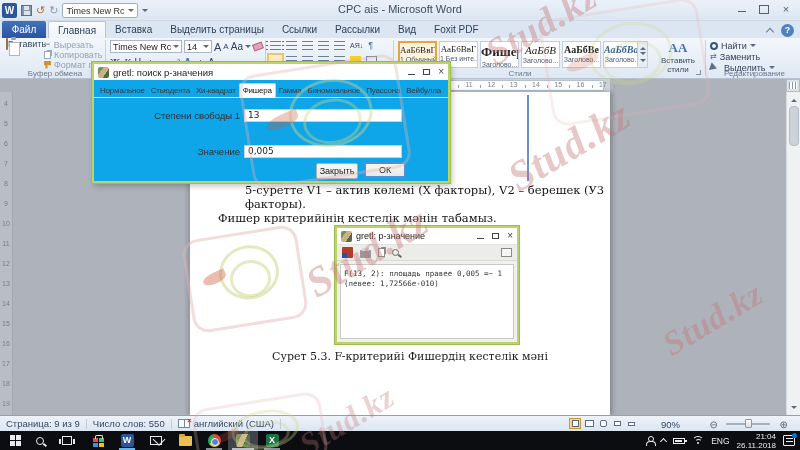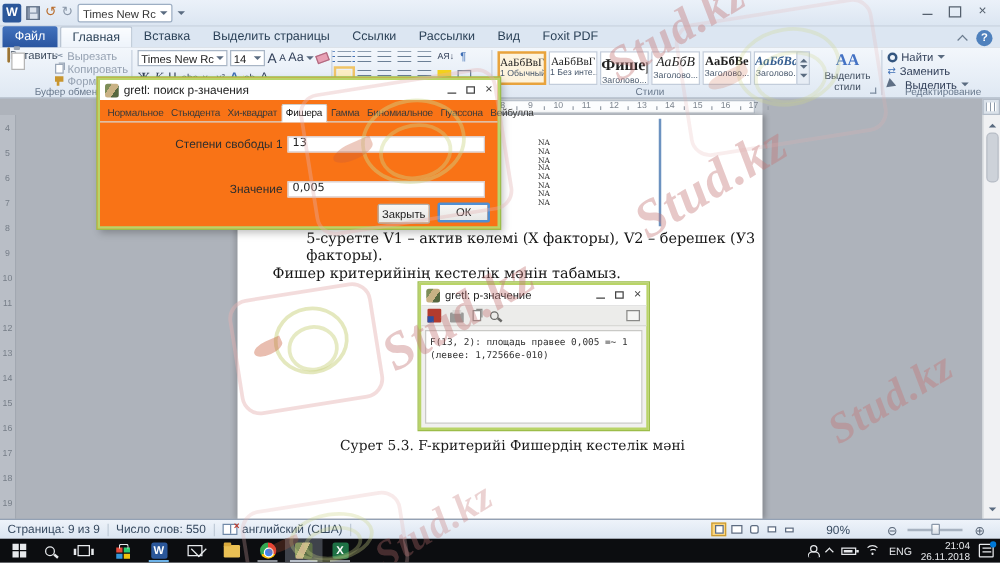--- a/index.html
+++ b/index.html
@@ -143,21 +143,21 @@
   .t-print{width:11px;height:8px;background:#9a9a98;border-radius:1px;position:relative;margin-top:2px;}
   .t-print:before{content:"";position:absolute;left:2px;top:-2px;width:7px;height:3px;background:#d8d8d6;}
   .t-copy{width:7px;height:9px;border:1px solid #8a8a88;background:#fff;box-shadow:2px -2px 0 -1px #8a8a88;}
   .t-search{width:7px;height:7px;border:1.5px solid #6a6a68;border-radius:50%;position:relative;}
   .t-search:after{content:"";position:absolute;left:5px;top:5px;width:4px;height:1.5px;background:#6a6a68;transform:rotate(40deg);}
   .t-win{margin-left:auto;width:11px;height:9px;border:1px solid #8a8a88;background:#f6f6f4;}
   .pw-text{position:absolute;left:3px;top:36px;right:3px;bottom:3px;background:#fff;border:1px solid #c9c9c6;
     font:7.5px/10px "DejaVu Sans Mono",monospace;color:#333;padding:4px 3px;white-space:pre;}
 
   
-  .gdlg{position:absolute;left:78px;top:62px;width:322px;height:121px;background:#f97316;
+  .gdlg{position:absolute;left:92px;top:62px;width:358px;height:121px;background:#0ea5e9;
     border:2px solid #b9d468;box-shadow:0 0 0 1px #9cbd49,2px 3px 6px rgba(0,0,0,.25);z-index:30;}
   .gd-title{position:absolute;left:0;top:0;right:0;height:16px;background:#fff;
     display:flex;align-items:center;gap:4px;padding:0 4px;font-size:9.5px;color:#1c1c1c;}
   .gd-tabs{position:absolute;left:0;top:16px;right:0;height:18px;display:flex;align-items:flex-end;
     padding:0 3px;border-bottom:1px solid #d8d8d5;}
   .gtab{font-size:8px;color:#3a3a3a;padding:2px 3px;white-space:nowrap;letter-spacing:-0.2px;}
   .gtab.active{background:#fff;border:1px solid #cfcfcc;border-bottom:1px solid #fff;border-radius:2px 2px 0 0;
     position:relative;top:1px;color:#111;}
   .gd-row{position:absolute;left:0;height:14px;display:flex;align-items:center;}
   .gd-lab{width:150px;text-align:right;font-size:9.5px;color:#2e2e2e;padding-right:4px;}
@@ -249,20 +249,21 @@
       <span class="wicon">W</span>
       <span class="save-ic"></span>
       <span class="qbtn undo">↺</span>
       <span class="qbtn redo">↻</span>
       <span class="qat-combo">
         <span>Times New Rc</span>
         <span class="dar"></span>
       </span>
       <span class="dar"></span>
     </div>
+    <div class="title-text">CPC ais - Microsoft Word</div>
     <div class="winbtns">
       <span class="wb wb-min"></span>
       <span class="wb wb-max"></span>
       <span class="wb wb-close">×</span>
     </div>
   </div>
 
   <div class="tabrow">
     <div class="file-tab">Файл</div>
     <div class="rtabs">
@@ -381,21 +382,21 @@
         <span class="slab">Заголово...</span>
         </span>
     </div>
     <div class="sscroll">
       <span class="tri-up"></span>
       <span class="tri-dn"></span>
       <span class="tri-dn"></span>
     </div>
     <div class="chstyles">
       <span class="aa-ic">АА</span><br>
-      <span>Выделить стили</span>
+      <span>Вставить стили</span>
     </div>
     <div class="glabel" style="left:480px;width:80px;">Стили</div>
     <span class="launcher" style="left:696px;top:32px;"></span>
 
     <div class="editgrp">
       <span class="erow">
         <span class="find-ic"></span>
         <span>Найти</span>
         <span class="dar"></span>
         </span>

